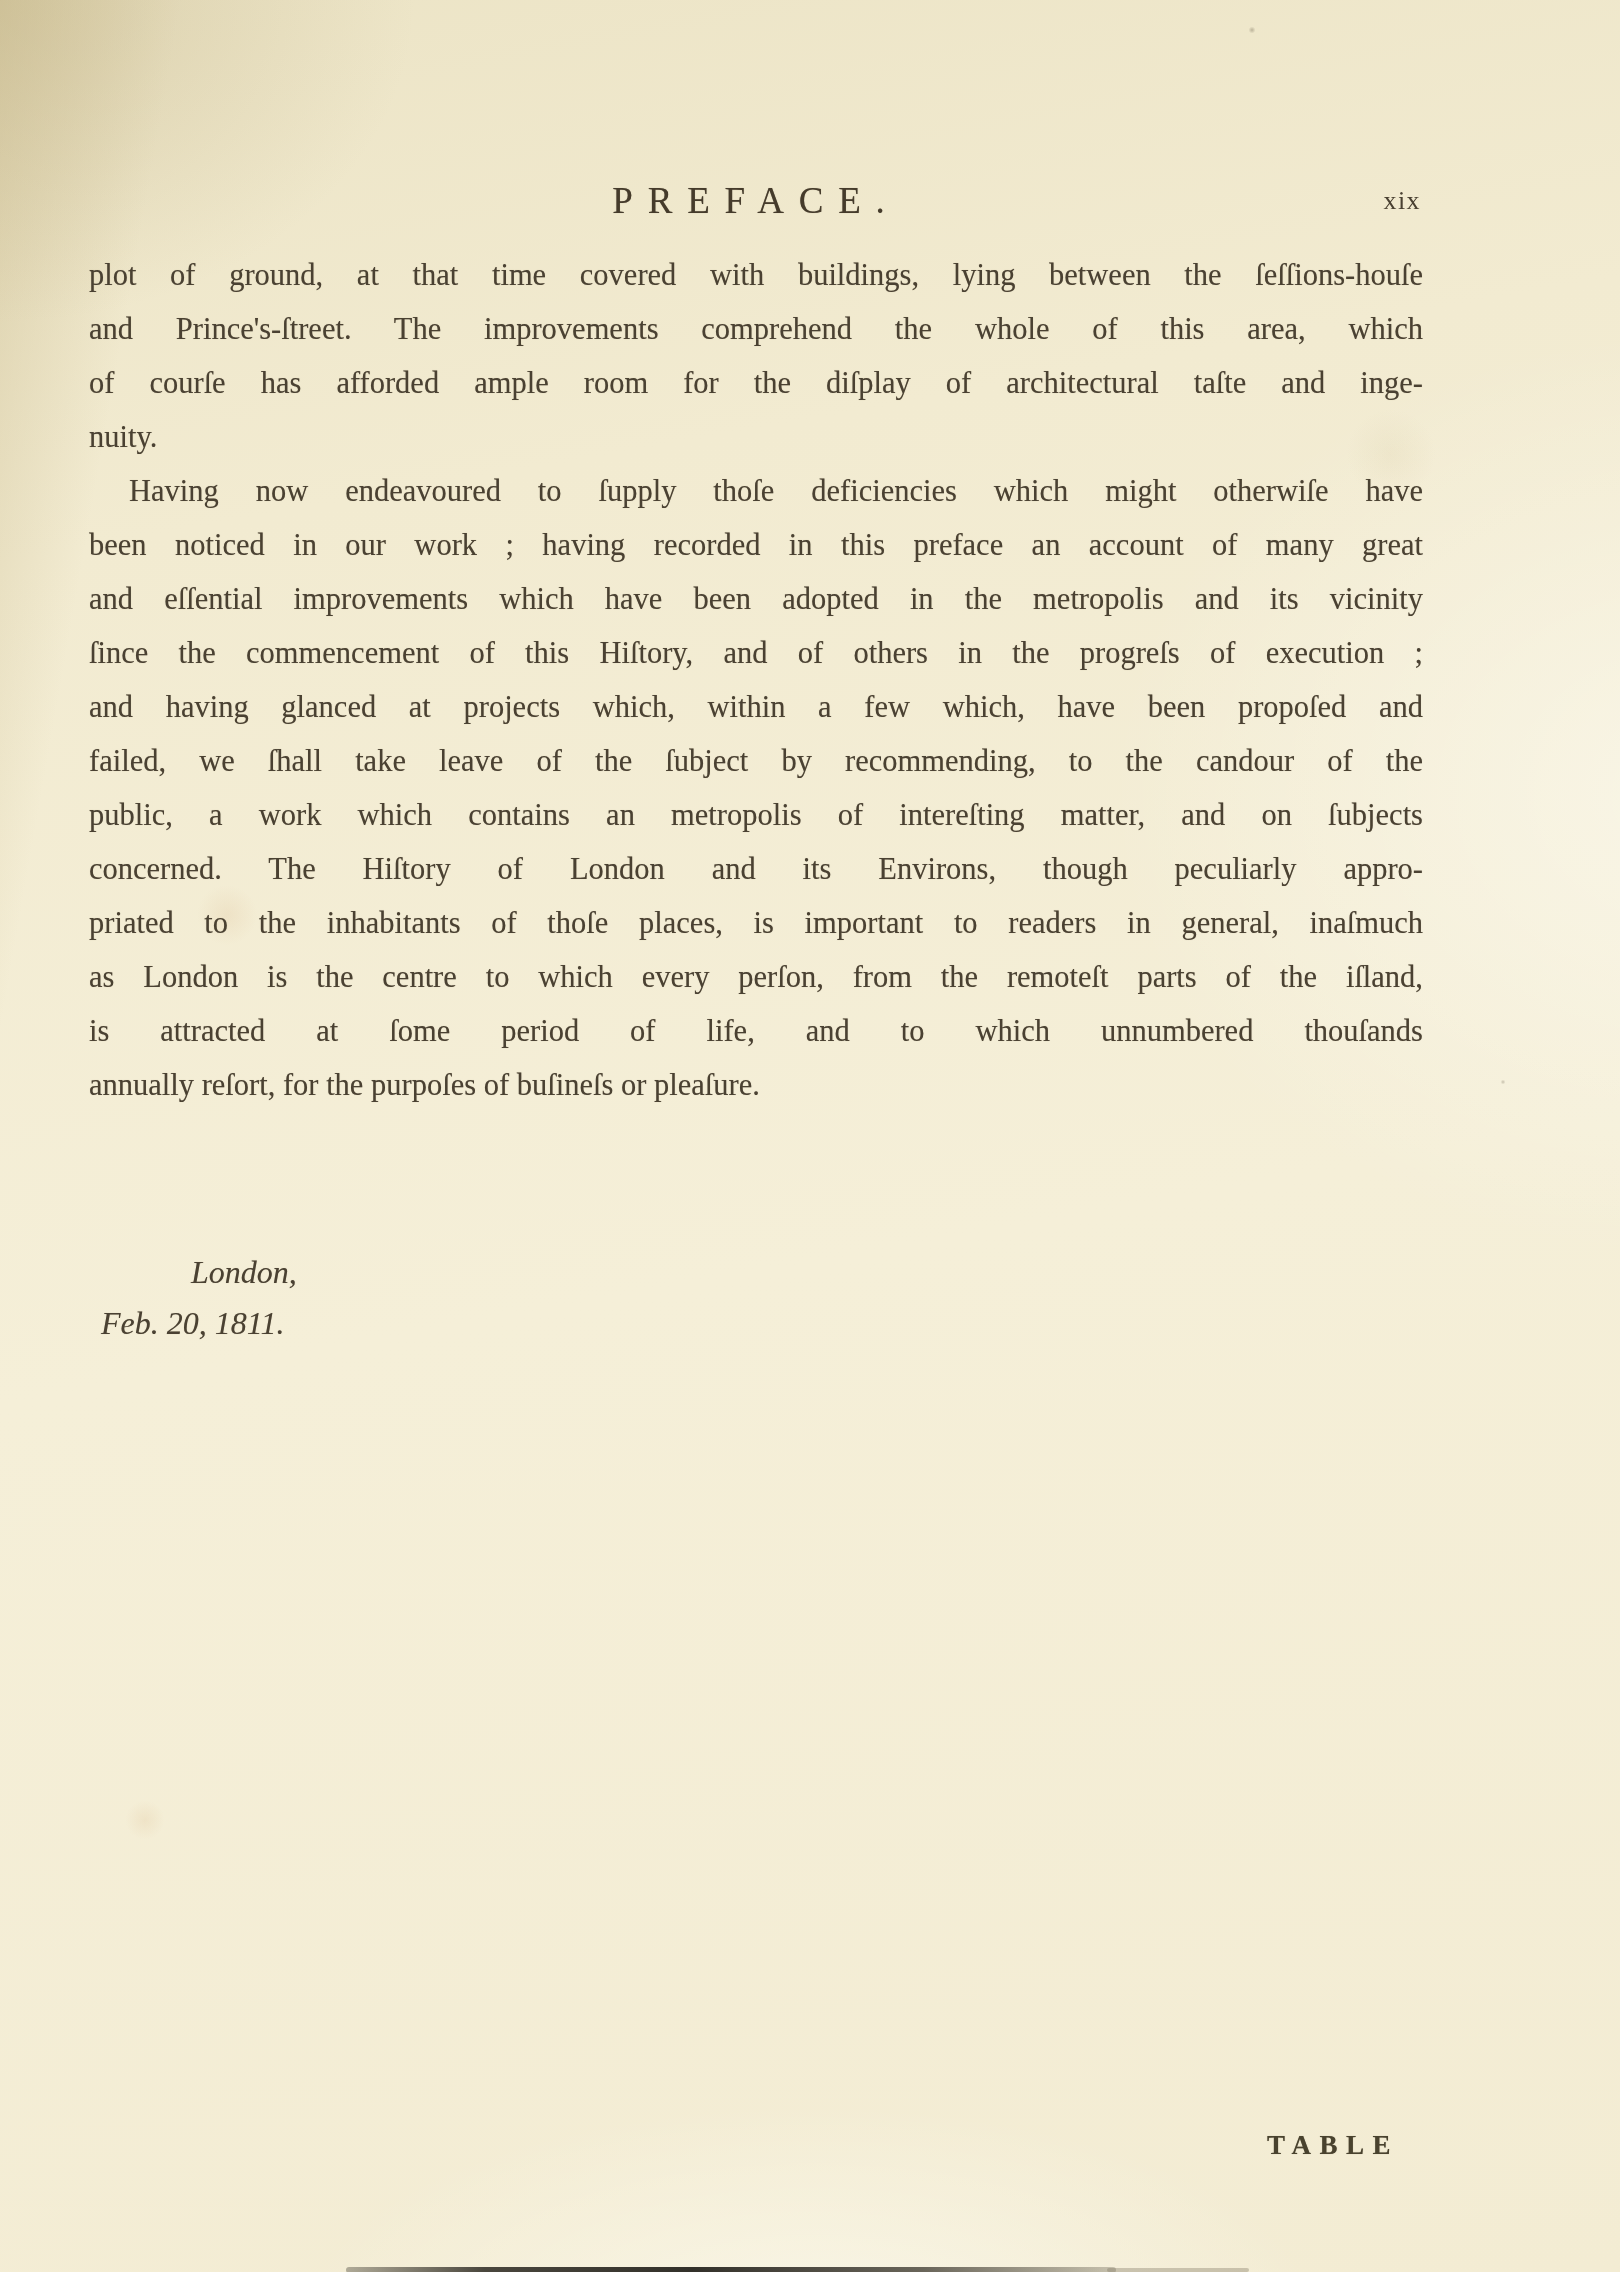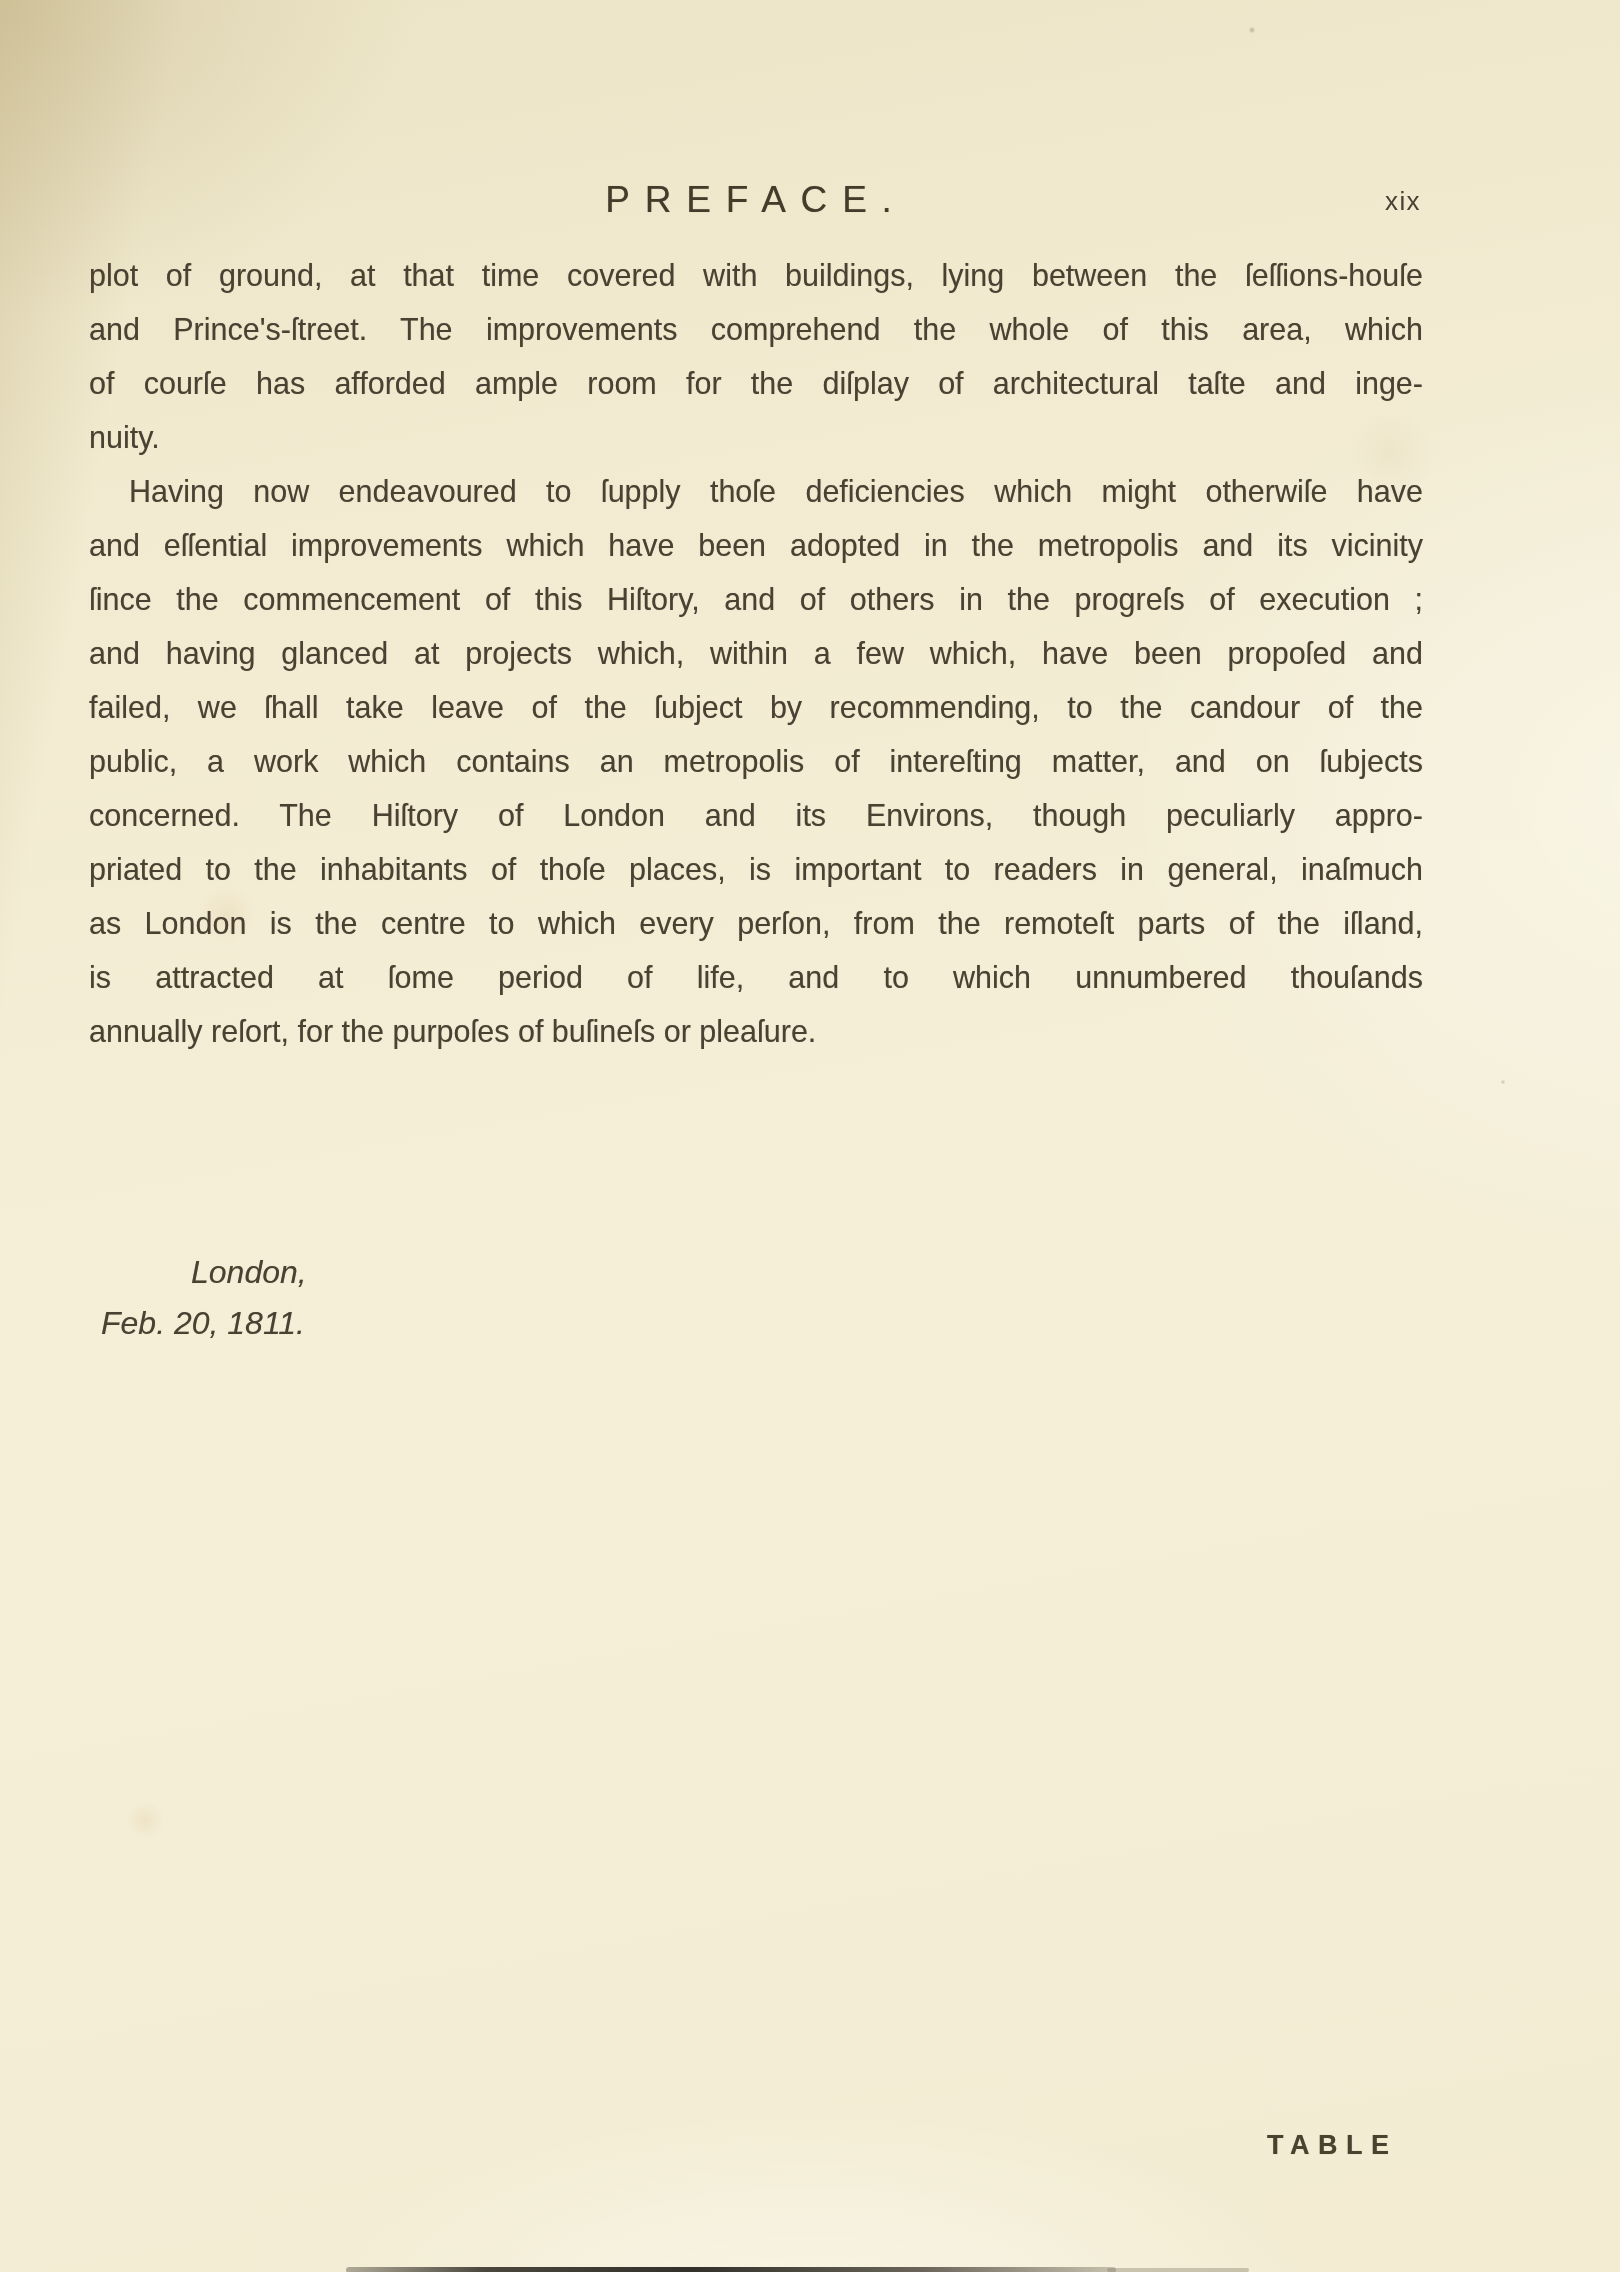--- a/index.html
+++ b/index.html
@@ -5,21 +5,21 @@
   html, body {
     margin: 0;
     padding: 0;
     background: #6b6356;
   }
   .page {
     position: relative;
     width: 1621px;
     height: 2273px;
     overflow: hidden;
-    font-family: Liberation Sans, sans-serif;
+    font-family: Liberation Serif, serif;
     color: #4a4132;
     background:
       radial-gradient(ellipse 639px 497px at 0% 0%, rgba(186,170,124,0.38), rgba(186,170,124,0) 65%),
       radial-gradient(ellipse 993px 780px at 105% 35%, rgba(255,255,250,0.45), rgba(255,255,250,0) 60%),
       radial-gradient(ellipse 851px 355px at 50% 102%, rgba(255,255,248,0.5), rgba(255,255,248,0) 60%),
       linear-gradient(100deg, rgba(201,186,141,0.5) 0%, rgba(201,186,141,0) 9%),
       linear-gradient(170deg, #ece4c6 0%, #f2ebd1 22%, #f5efd8 55%, #f3ecd3 100%);
   }
   
   .page::before {
@@ -137,20 +137,21 @@
   <div class="page-number">xix</div>
 
   <div class="body-text">
 
     <div class="line">plot of ground, at that time covered with buildings, lying between the ſeſſions-houſe</div>
     <div class="line">and Prince's-ſtreet.  The improvements comprehend the whole of this area, which</div>
     <div class="line">of courſe has afforded ample room for the diſplay of architectural taſte and inge-</div>
     <div class="line end">nuity.</div>
 
     <div class="line indent">Having now endeavoured to ſupply thoſe deficiencies which might otherwiſe have</div>
+    <div class="line">been noticed in our work ;  having recorded in this preface an account of many great</div>
     <div class="line">and eſſential improvements which have been adopted in the metropolis and its vicinity</div>
     <div class="line">ſince the commencement of this Hiſtory, and of others in the progreſs of execution ;</div>
     <div class="line">and having glanced at projects which,  within a few which,  have been propoſed and</div>
     <div class="line">failed,  we ſhall take leave of the ſubject by recommending,  to the candour of the</div>
     <div class="line">public, a work which contains an metropolis of intereſting matter,  and on ſubjects</div>
     <div class="line">concerned.   The Hiſtory of London and its Environs,  though peculiarly appro-</div>
     <div class="line">priated to the inhabitants of thoſe places, is important to readers in general, inaſmuch</div>
     <div class="line">as London is the centre to which every perſon, from the remoteſt parts of the iſland,</div>
     <div class="line">is attracted at ſome period of life, and to which unnumbered thouſands</div>
     <div class="line end">annually reſort, for the purpoſes of buſineſs or pleaſure.</div>

